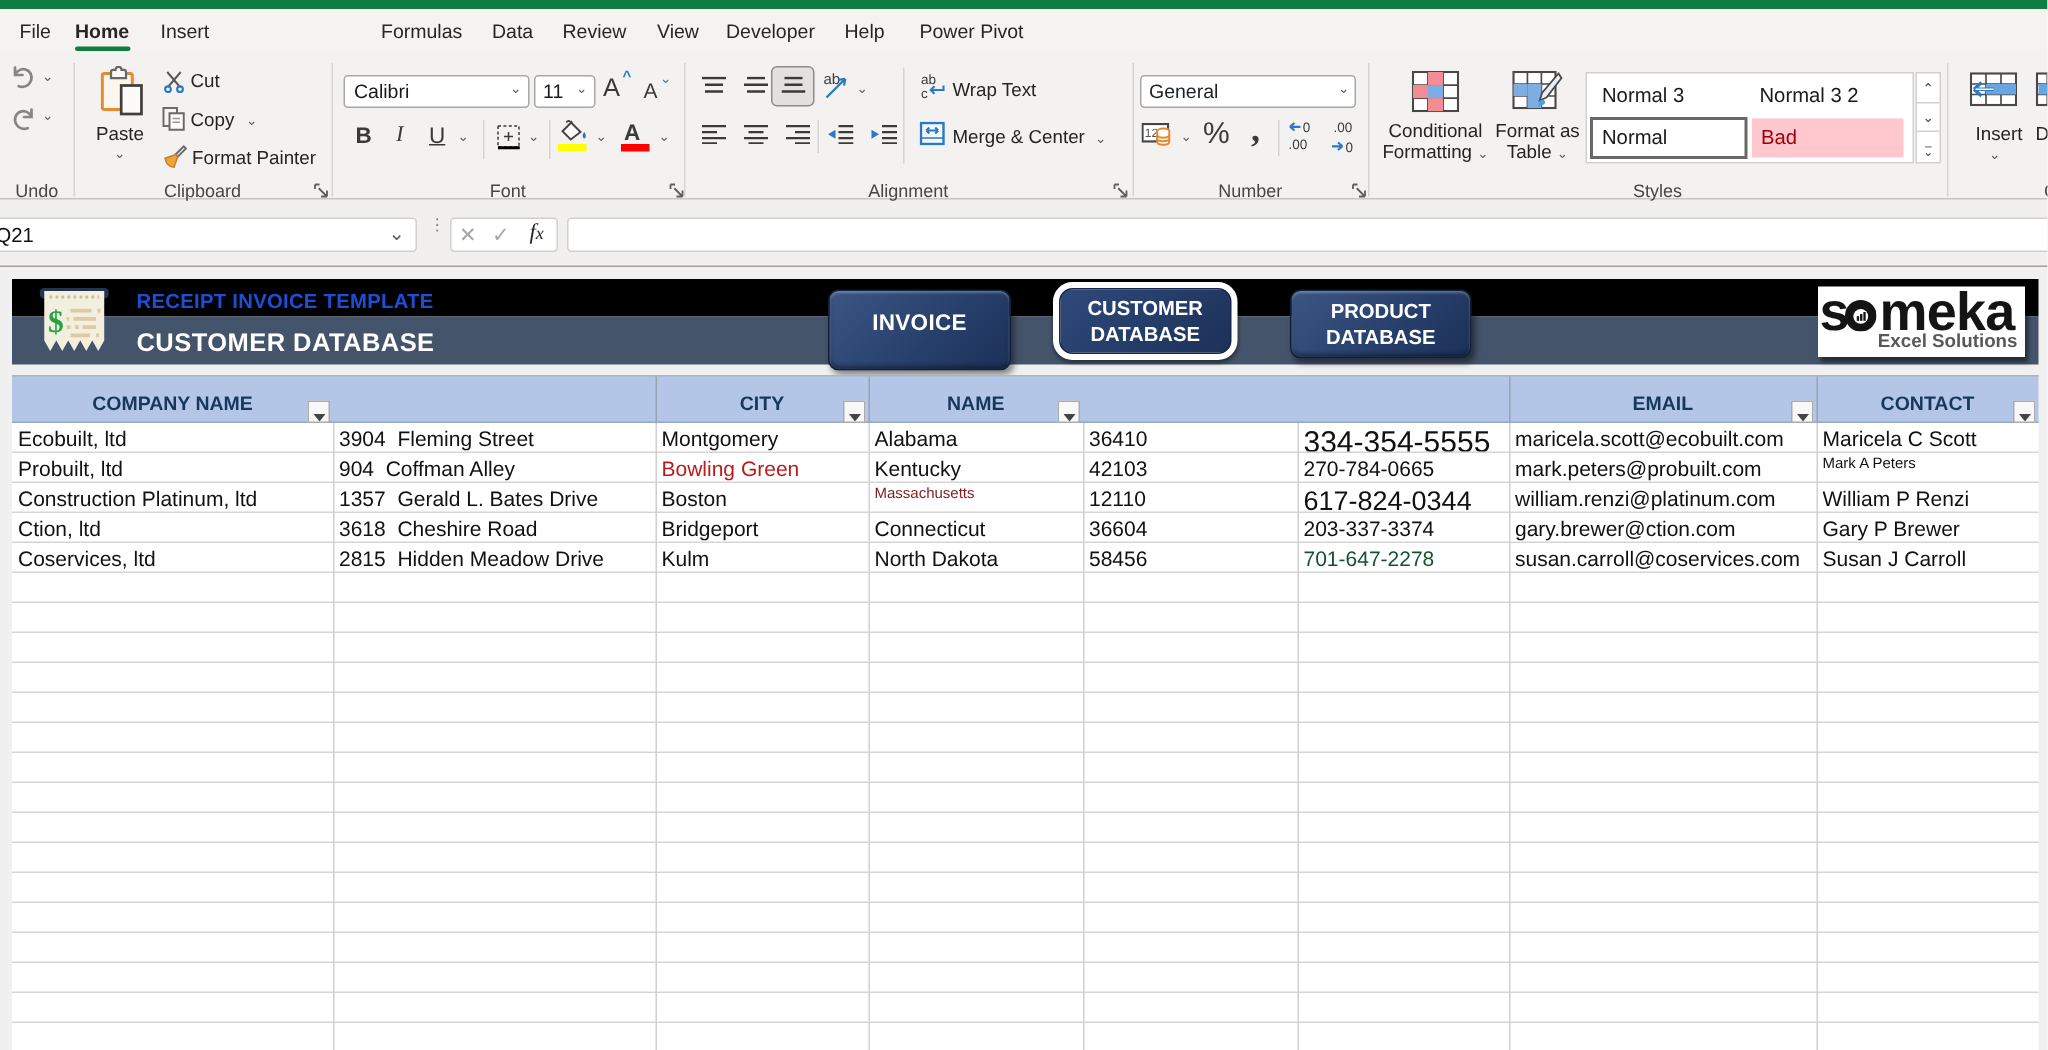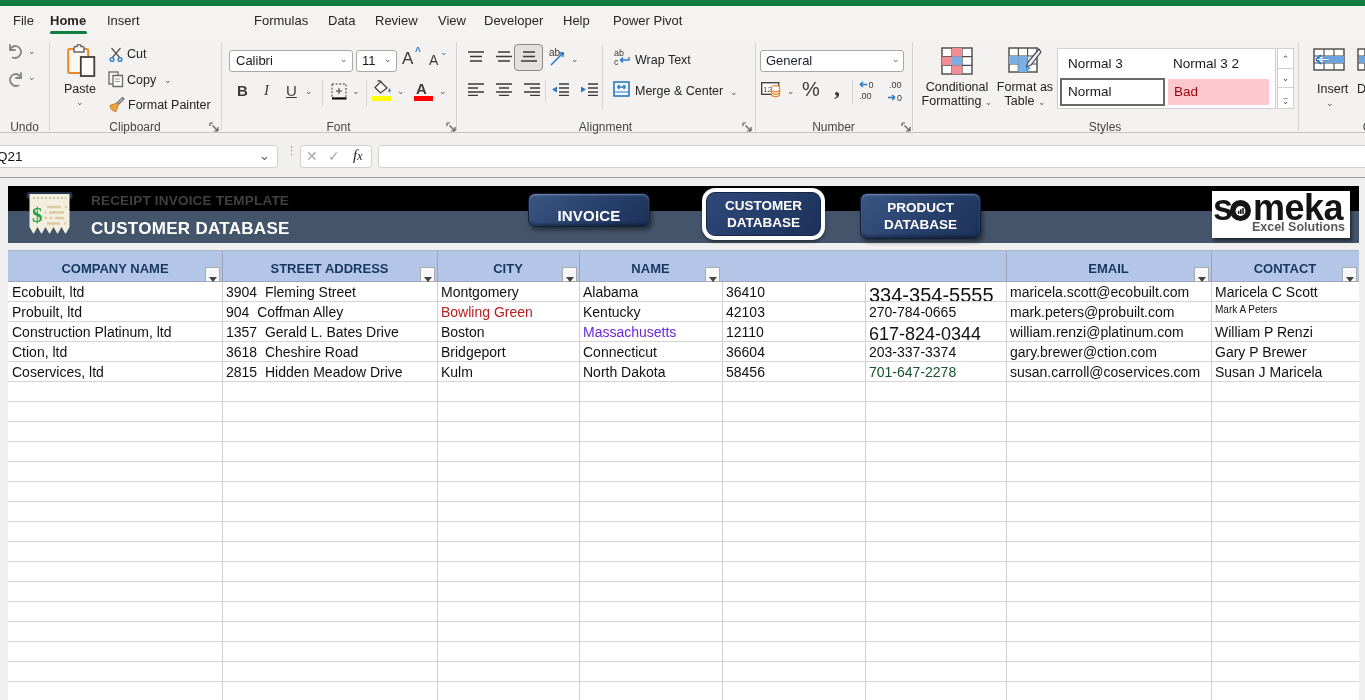--- a/index.html
+++ b/index.html
@@ -305,24 +305,24 @@
           <line x1="23" y1="20.5" x2="38" y2="20.5"></line>
         <line x1="18.5" y1="26" x2="21" y2="26"></line>
           <line x1="24" y1="26" x2="26.5" y2="26"></line>
           <line x1="29" y1="26" x2="38" y2="26"></line>
         <line x1="21" y1="31.5" x2="34" y2="31.5"></line>
           <line x1="38" y1="31.5" x2="40" y2="31.5"></line>
       </g>
       <text x="6" y="29.5" font-size="21" font-weight="bold" fill="#27a347" font-family="Liberation Serif, serif">$</text>
     </svg>
   </div>
-  <span class="abs" style="left:91px; top:15px; font-size:13.5px; font-weight:bold; color:#404040; letter-spacing:0.2px;text-align:center;">RECEIPT INVOICE TEMPLATE</span>
+  <span class="abs" style="left:91px; top:15px; font-size:13.5px; font-weight:bold; color:#1d4ed8; letter-spacing:0.2px;text-align:center;">RECEIPT INVOICE TEMPLATE</span>
   <span class="abs" style="left:91px; top:41px; font-size:17px; font-weight:bold; color:#ffffff; letter-spacing:0.3px;">CUSTOMER DATABASE</span>
 
-  <div class="abs navbtn" style="left:528px; top:15px; width:122px; height:34px; border-radius:7px; background:linear-gradient(135deg,#3c5684 0%,#27406c 55%,#1c3158 100%); box-shadow:inset 0 1px 2px rgba(255,255,255,0.35), inset 0 -2px 3px rgba(0,0,0,0.4), 2px 3px 4px rgba(0,0,0,0.45); border:1px solid #121f3a;">
+  <div class="abs navbtn" style="left:552px; top:15px; width:122px; height:54px; border-radius:7px; background:linear-gradient(135deg,#3c5684 0%,#27406c 55%,#1c3158 100%); box-shadow:inset 0 1px 2px rgba(255,255,255,0.35), inset 0 -2px 3px rgba(0,0,0,0.4), 2px 3px 4px rgba(0,0,0,0.45); border:1px solid #121f3a;">
     <div style="width:100%; text-align:center; margin-top:13px; color:#fff; font-weight:bold; font-size:15px; letter-spacing:0.2px;">INVOICE</div>
   </div>
   <div class="abs" style="left:702px; top:10px; width:123px; height:52px; border-radius:13px; background:#fff; box-shadow:0 2px 3px rgba(0,0,0,0.45);">
     <div class="abs" style="left:4px; top:4px; width:115px; height:44px; border-radius:9px; background:linear-gradient(135deg,#31497a 0%,#243c68 55%,#1d3158 100%); border:1px solid #16264a;">
       <div style="width:100%; text-align:center; margin-top:4px; color:#fff; font-weight:bold; font-size:13.5px; line-height:17px;">CUSTOMER<br>DATABASE</div>
     </div>
   </div>
   <div class="abs navbtn" style="left:860px; top:15px; width:121px; height:46px; border-radius:7px; background:linear-gradient(135deg,#3c5684 0%,#27406c 55%,#1c3158 100%); box-shadow:inset 0 1px 2px rgba(255,255,255,0.35), inset 0 -2px 3px rgba(0,0,0,0.4), 2px 3px 4px rgba(0,0,0,0.45); border:1px solid #121f3a;">
     <div style="width:100%; text-align:center; margin-top:5px; color:#fff; font-weight:bold; font-size:13.5px; line-height:17px;">PRODUCT<br>DATABASE</div>
   </div>
@@ -341,27 +341,20 @@
   </div>
 
   <div id="table" class="abs" style="left:8px; top:72px; width:1351px; height:450px;">
     <div id="thead" class="abs" style="left:0; top:0; width:1351px; height:32px; background:#b4c6e7; border-top:1px solid #aab4c8; border-bottom:1px solid #9aa7bd;">
         <div class="abs" style="left:0px; top:0; width:214px; height:31px;">
     <div style="width:100%; text-align:center; margin-top:10px; font-size:13px; font-weight:bold; color:#17375d;">COMPANY NAME</div>
     <div class="abs" style="right:2px; top:16px; width:15px; height:15px; background:#f8f8f8; border:1px solid #ababab; text-align:center;"><svg width="8" height="5" style="margin-top:4px;" viewBox="0 0 8 5">
               <path d="M0 0 h8 l-4 5 z" fill="#444"></path>
             </svg></div>
 
-  </div>
-        <div class="abs" style="left:214px; top:0; width:215px; height:31px;">
-    <div style="width:100%; text-align:center; margin-top:10px; font-size:13px; font-weight:bold; color:#17375d;">STREET ADDRESS</div>
-    <div class="abs" style="right:2px; top:16px; width:15px; height:15px; background:#f8f8f8; border:1px solid #ababab; text-align:center;"><svg width="8" height="5" style="margin-top:4px;" viewBox="0 0 8 5">
-              <path d="M0 0 h8 l-4 5 z" fill="#444"></path>
-            </svg></div>
-    <div class="abs" style="left:0; top:0; width:1px; height:31px; background:#9aa3b2;"></div>
   </div>
         <div class="abs" style="left:429px; top:0; width:142px; height:31px;">
     <div style="width:100%; text-align:center; margin-top:10px; font-size:13px; font-weight:bold; color:#17375d;">CITY</div>
     <div class="abs" style="right:2px; top:16px; width:15px; height:15px; background:#f8f8f8; border:1px solid #ababab; text-align:center;"><svg width="8" height="5" style="margin-top:4px;" viewBox="0 0 8 5">
               <path d="M0 0 h8 l-4 5 z" fill="#444"></path>
             </svg></div>
     <div class="abs" style="left:0; top:0; width:1px; height:31px; background:#9aa3b2;"></div>
   </div>
         <div class="abs" style="left:571px; top:0; width:143px; height:31px;">
     <div style="width:100%; text-align:center; margin-top:10px; font-size:13px; font-weight:bold; color:#17375d;">NAME</div>
@@ -426,36 +419,36 @@
         <div class="abs" style="left:218px; top:22px; width:207px; height:17px; font-size:14px; color:#111; white-space:nowrap; overflow:hidden;">904&nbsp;&nbsp;Coffman Alley</div>
         <div class="abs" style="left:433px; top:22px; width:134px; height:17px; font-size:14px; color:#b91c1c; white-space:nowrap; overflow:hidden;">Bowling Green</div>
         <div class="abs" style="left:575px; top:22px; width:135px; height:17px; font-size:14px; color:#111; white-space:nowrap; overflow:hidden;">Kentucky</div>
         <div class="abs" style="left:718px; top:22px; width:135px; height:17px; font-size:14px; color:#111; white-space:nowrap; overflow:hidden;">42103</div>
         <div class="abs" style="left:861px; top:22px; width:133px; height:17px; font-size:14px; color:#111; white-space:nowrap; overflow:hidden;">270-784-0665</div>
         <div class="abs" style="left:1002px; top:22px; width:197px; height:17px; font-size:14px; color:#111; white-space:nowrap; overflow:hidden;">mark.peters@probuilt.com</div>
         <div class="abs" style="left:1207px; top:22px; width:140px; height:17px; font-size:10px; color:#111; white-space:nowrap; overflow:hidden;">Mark A Peters</div>
         <div class="abs" style="left:4px; top:42px; width:206px; height:17px; font-size:14px; color:#111; white-space:nowrap; overflow:hidden;">Construction Platinum, ltd</div>
         <div class="abs" style="left:218px; top:42px; width:207px; height:17px; font-size:14px; color:#111; white-space:nowrap; overflow:hidden;">1357&nbsp;&nbsp;Gerald L. Bates Drive</div>
         <div class="abs" style="left:433px; top:42px; width:134px; height:17px; font-size:14px; color:#111; white-space:nowrap; overflow:hidden;">Boston</div>
-        <div class="abs" style="left:575px; top:42px; width:135px; height:17px; font-size:14px; color:#6d28d9; white-space:nowrap; overflow:hidden;">Massachusetts</div>
+        <div class="abs" style="left:575px; top:42px; width:135px; height:17px; font-size:10px; color:#7f1d1d; white-space:nowrap; overflow:hidden;">Massachusetts</div>
         <div class="abs" style="left:718px; top:42px; width:135px; height:17px; font-size:14px; color:#111; white-space:nowrap; overflow:hidden;">12110</div>
         <div class="abs" style="left:861px; top:42px; width:133px; height:17px; font-size:18px; color:#111; white-space:nowrap; overflow:hidden;">617-824-0344</div>
         <div class="abs" style="left:1002px; top:42px; width:197px; height:17px; font-size:14px; color:#111; white-space:nowrap; overflow:hidden;">william.renzi@platinum.com</div>
         <div class="abs" style="left:1207px; top:42px; width:140px; height:17px; font-size:14px; color:#111; white-space:nowrap; overflow:hidden;">William P Renzi</div>
         <div class="abs" style="left:4px; top:62px; width:206px; height:17px; font-size:14px; color:#111; white-space:nowrap; overflow:hidden;">Ction, ltd</div>
         <div class="abs" style="left:218px; top:62px; width:207px; height:17px; font-size:14px; color:#111; white-space:nowrap; overflow:hidden;">3618&nbsp;&nbsp;Cheshire Road</div>
         <div class="abs" style="left:433px; top:62px; width:134px; height:17px; font-size:14px; color:#111; white-space:nowrap; overflow:hidden;">Bridgeport</div>
         <div class="abs" style="left:575px; top:62px; width:135px; height:17px; font-size:14px; color:#111; white-space:nowrap; overflow:hidden;">Connecticut</div>
         <div class="abs" style="left:718px; top:62px; width:135px; height:17px; font-size:14px; color:#111; white-space:nowrap; overflow:hidden;">36604</div>
         <div class="abs" style="left:861px; top:62px; width:133px; height:17px; font-size:14px; color:#111; white-space:nowrap; overflow:hidden;">203-337-3374</div>
         <div class="abs" style="left:1002px; top:62px; width:197px; height:17px; font-size:14px; color:#111; white-space:nowrap; overflow:hidden;">gary.brewer@ction.com</div>
         <div class="abs" style="left:1207px; top:62px; width:140px; height:17px; font-size:14px; color:#111; white-space:nowrap; overflow:hidden;">Gary P Brewer</div>
         <div class="abs" style="left:4px; top:82px; width:206px; height:17px; font-size:14px; color:#111; white-space:nowrap; overflow:hidden;">Coservices, ltd</div>
         <div class="abs" style="left:218px; top:82px; width:207px; height:17px; font-size:14px; color:#111; white-space:nowrap; overflow:hidden;">2815&nbsp;&nbsp;Hidden Meadow Drive</div>
         <div class="abs" style="left:433px; top:82px; width:134px; height:17px; font-size:14px; color:#111; white-space:nowrap; overflow:hidden;">Kulm</div>
         <div class="abs" style="left:575px; top:82px; width:135px; height:17px; font-size:14px; color:#111; white-space:nowrap; overflow:hidden;">North Dakota</div>
         <div class="abs" style="left:718px; top:82px; width:135px; height:17px; font-size:14px; color:#111; white-space:nowrap; overflow:hidden;">58456</div>
         <div class="abs" style="left:861px; top:82px; width:133px; height:17px; font-size:14px; color:#14532d; white-space:nowrap; overflow:hidden;">701-647-2278</div>
         <div class="abs" style="left:1002px; top:82px; width:197px; height:17px; font-size:14px; color:#111; white-space:nowrap; overflow:hidden;">susan.carroll@coservices.com</div>
-        <div class="abs" style="left:1207px; top:82px; width:140px; height:17px; font-size:14px; color:#111; white-space:nowrap; overflow:hidden;">Susan J Maricela</div>
+        <div class="abs" style="left:1207px; top:82px; width:140px; height:17px; font-size:14px; color:#111; white-space:nowrap; overflow:hidden;">Susan J Carroll</div>
       </div>
   </div>
 </div>
 
 </body></html>

